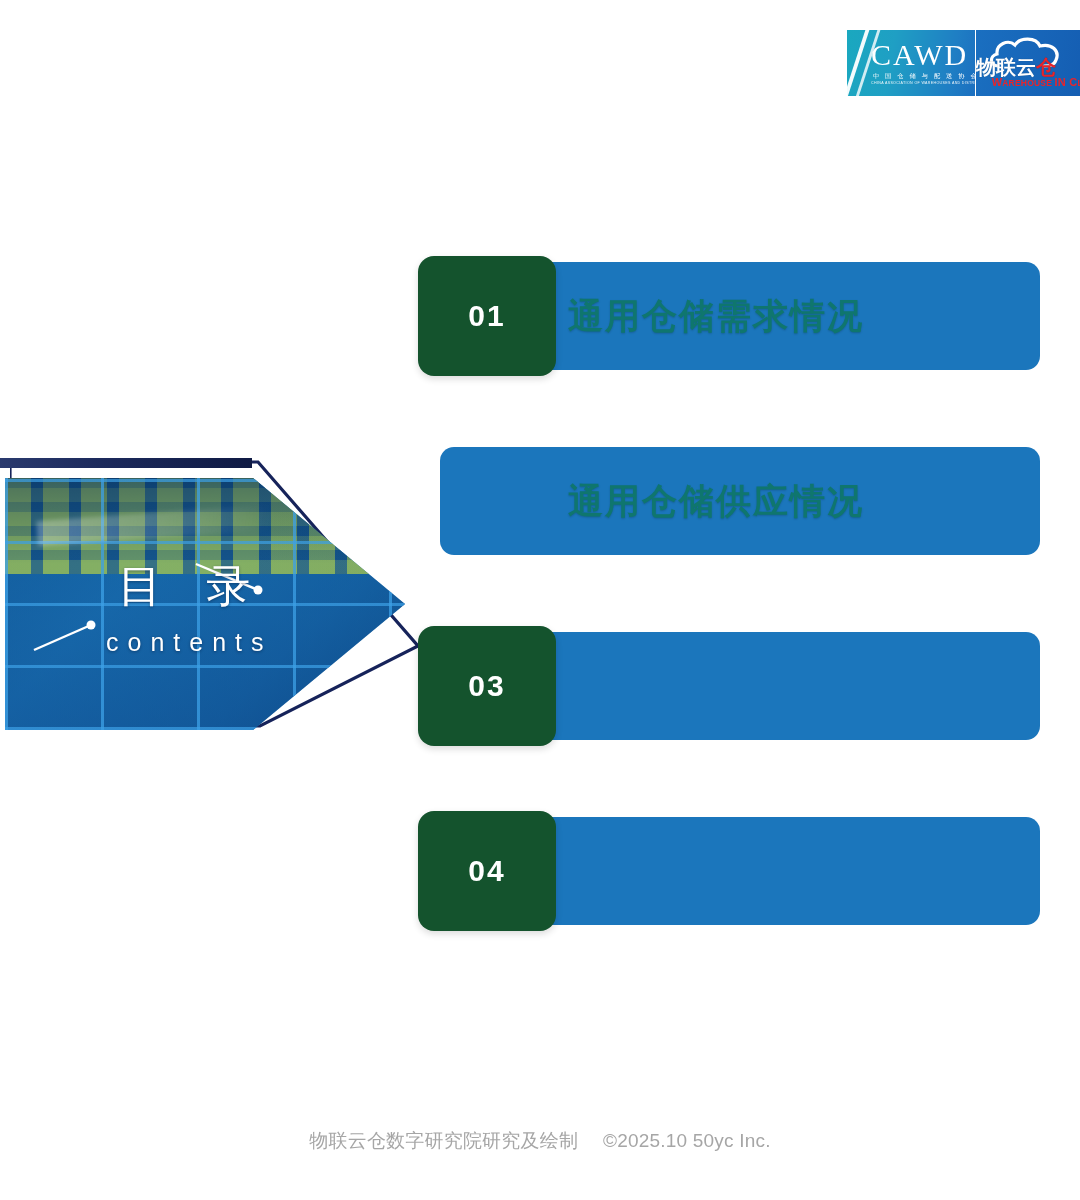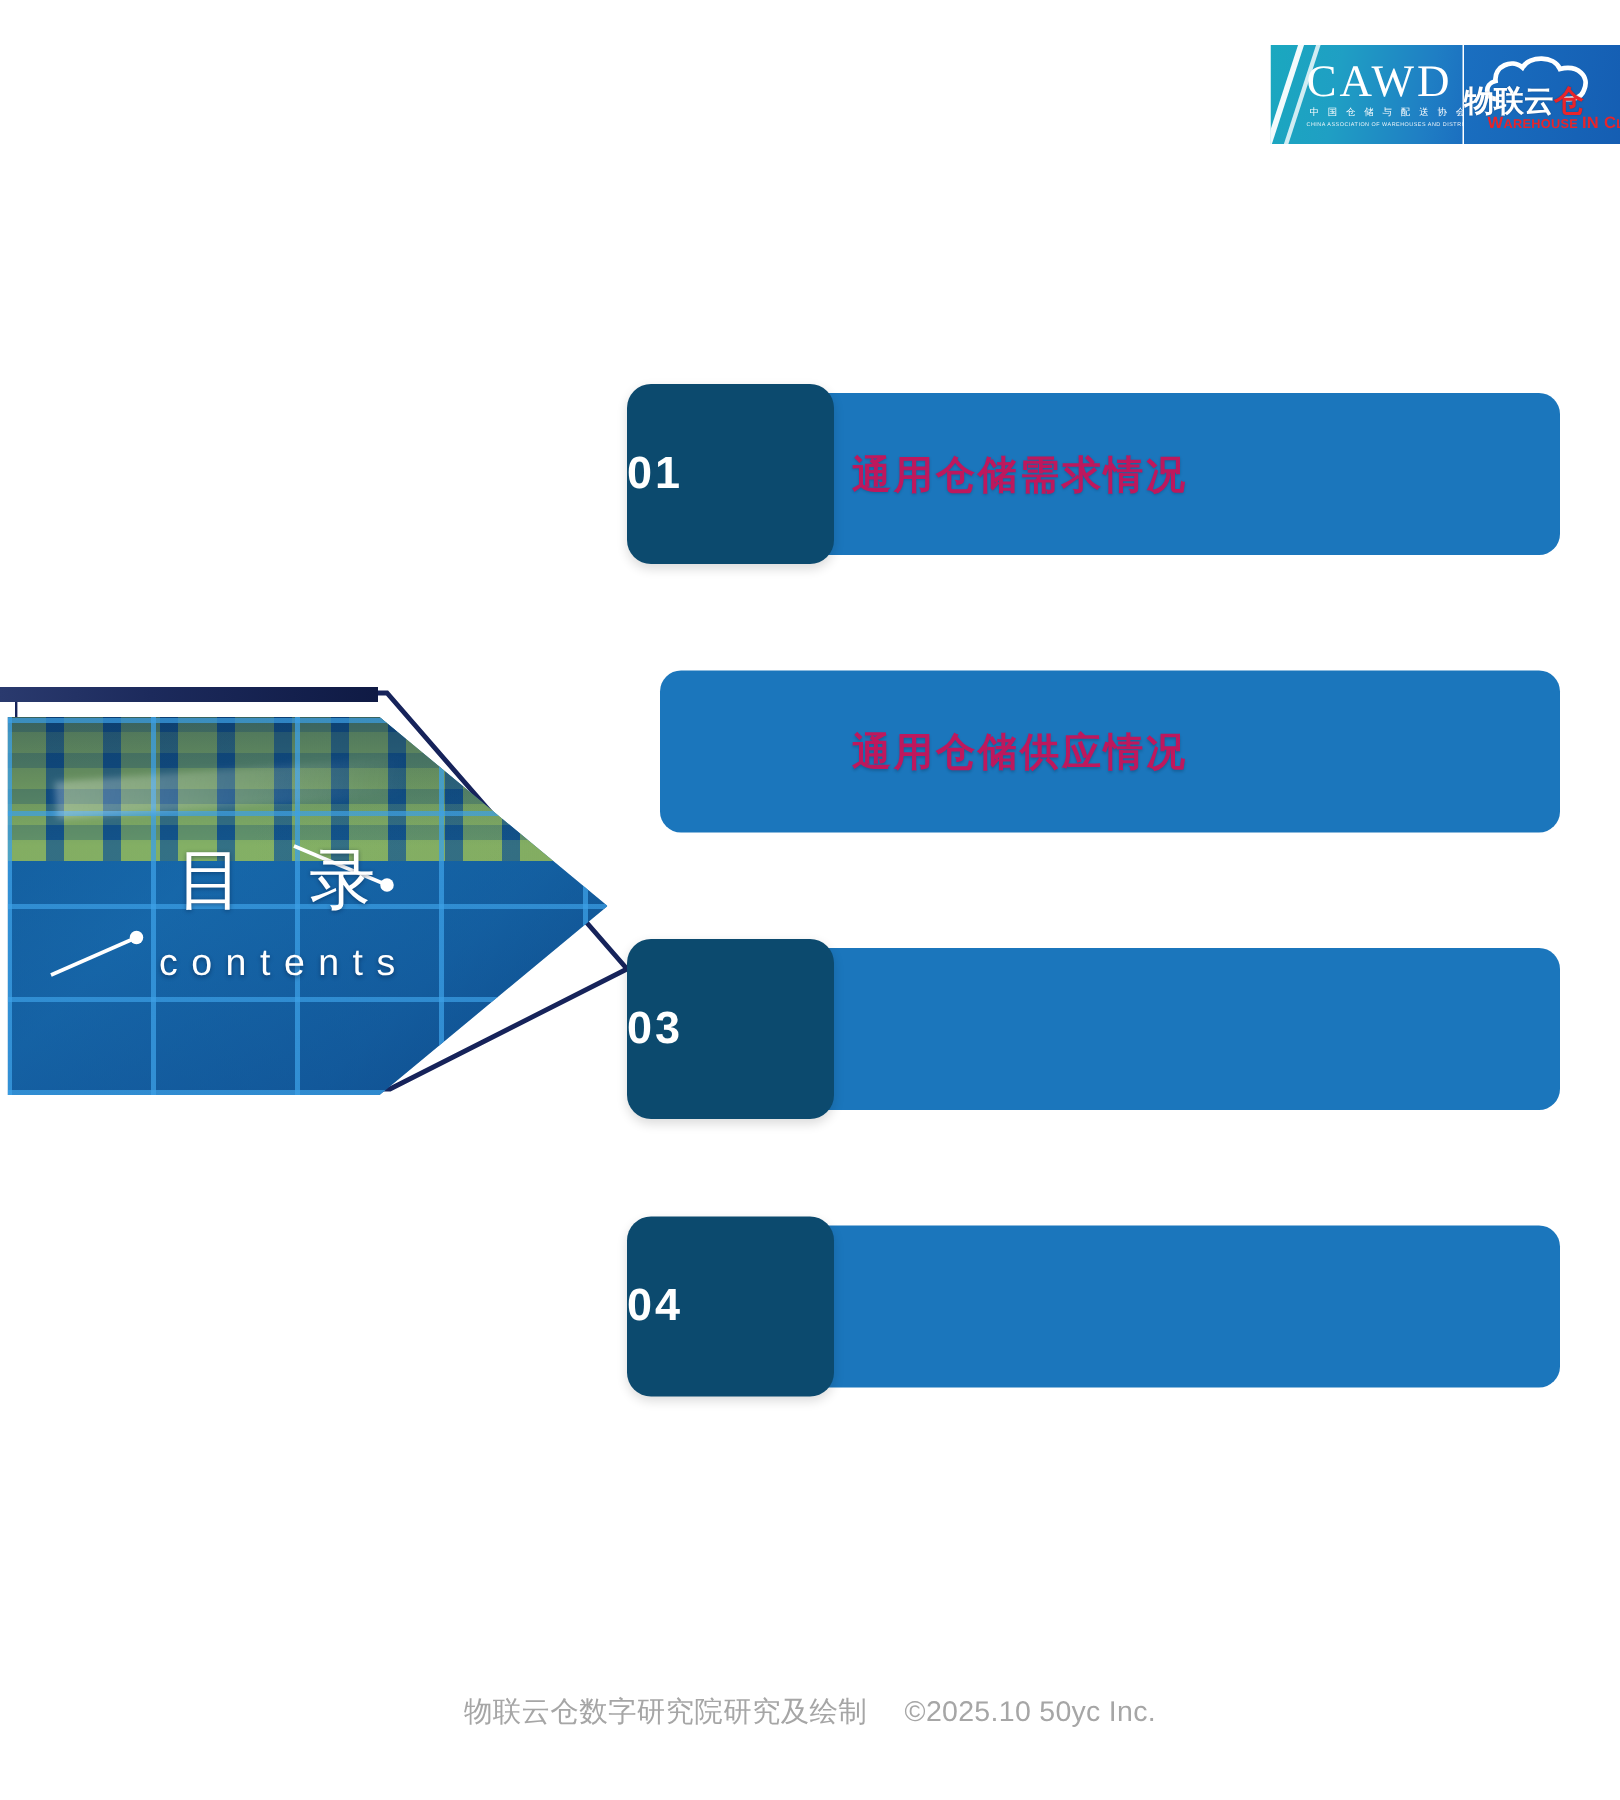--- a/index.html
+++ b/index.html
@@ -242,42 +242,42 @@
     height: 108px;
     background: #1b76bc;
     border-radius: 14px;
   }
   .toc-badge {
     position: absolute;
     left: 0;
     top: 0;
     width: 138px;
     height: 120px;
-    background: #0c4a6e;
+    background: #14532d;
     border-radius: 16px;
     box-shadow: 0 3px 7px rgba(0,0,0,.14);
     display: flex;
     align-items: center;
-    justify-content: flex-start;
+    justify-content: center;
   }
   .toc-num {
     color: #ffffff;
     font-size: 30px;
     font-weight: bold;
     letter-spacing: 2px;
   }
   .toc-label {
     position: absolute;
     left: 150px;
     top: 0;
     height: 120px;
     display: flex;
     align-items: center;
-    color: #be185d;
-    font-size: 26px;
+    color: #0f766e;
+    font-size: 35px;
     font-weight: bold;
     letter-spacing: 2px;
     white-space: nowrap;
     text-shadow: 0 1px 2px rgba(0,0,0,.18);
   }
 
   
   .footer {
     position: absolute;
     left: 0;

